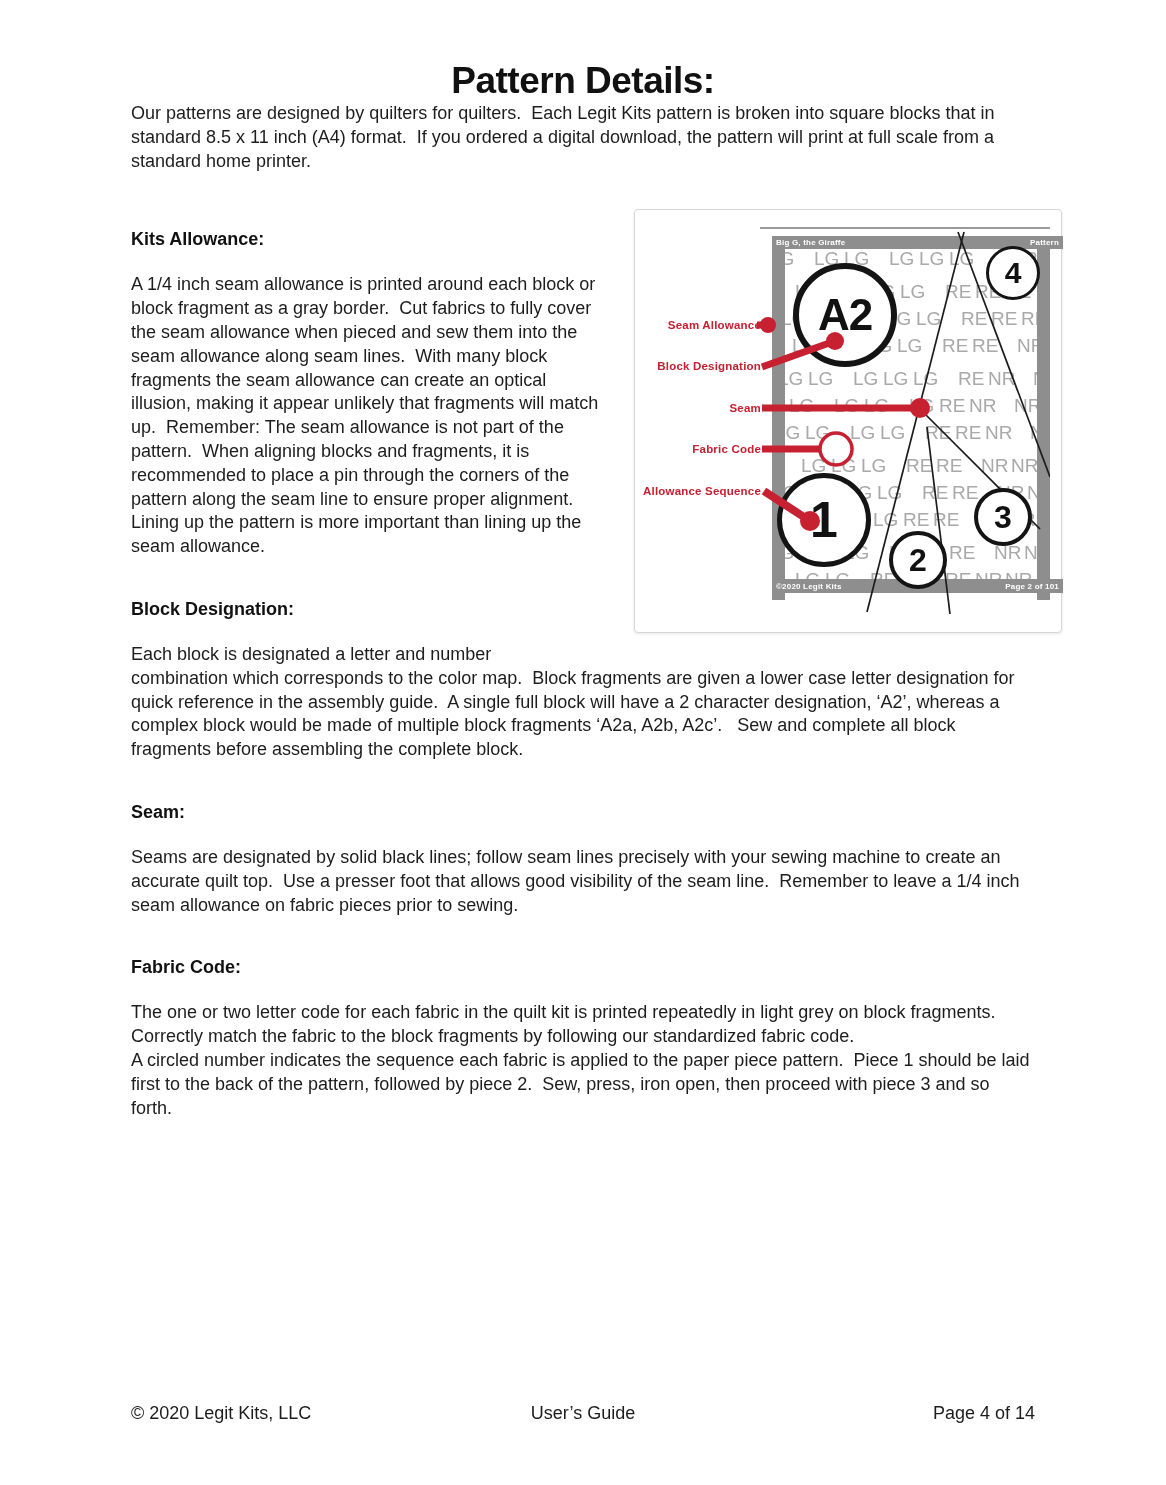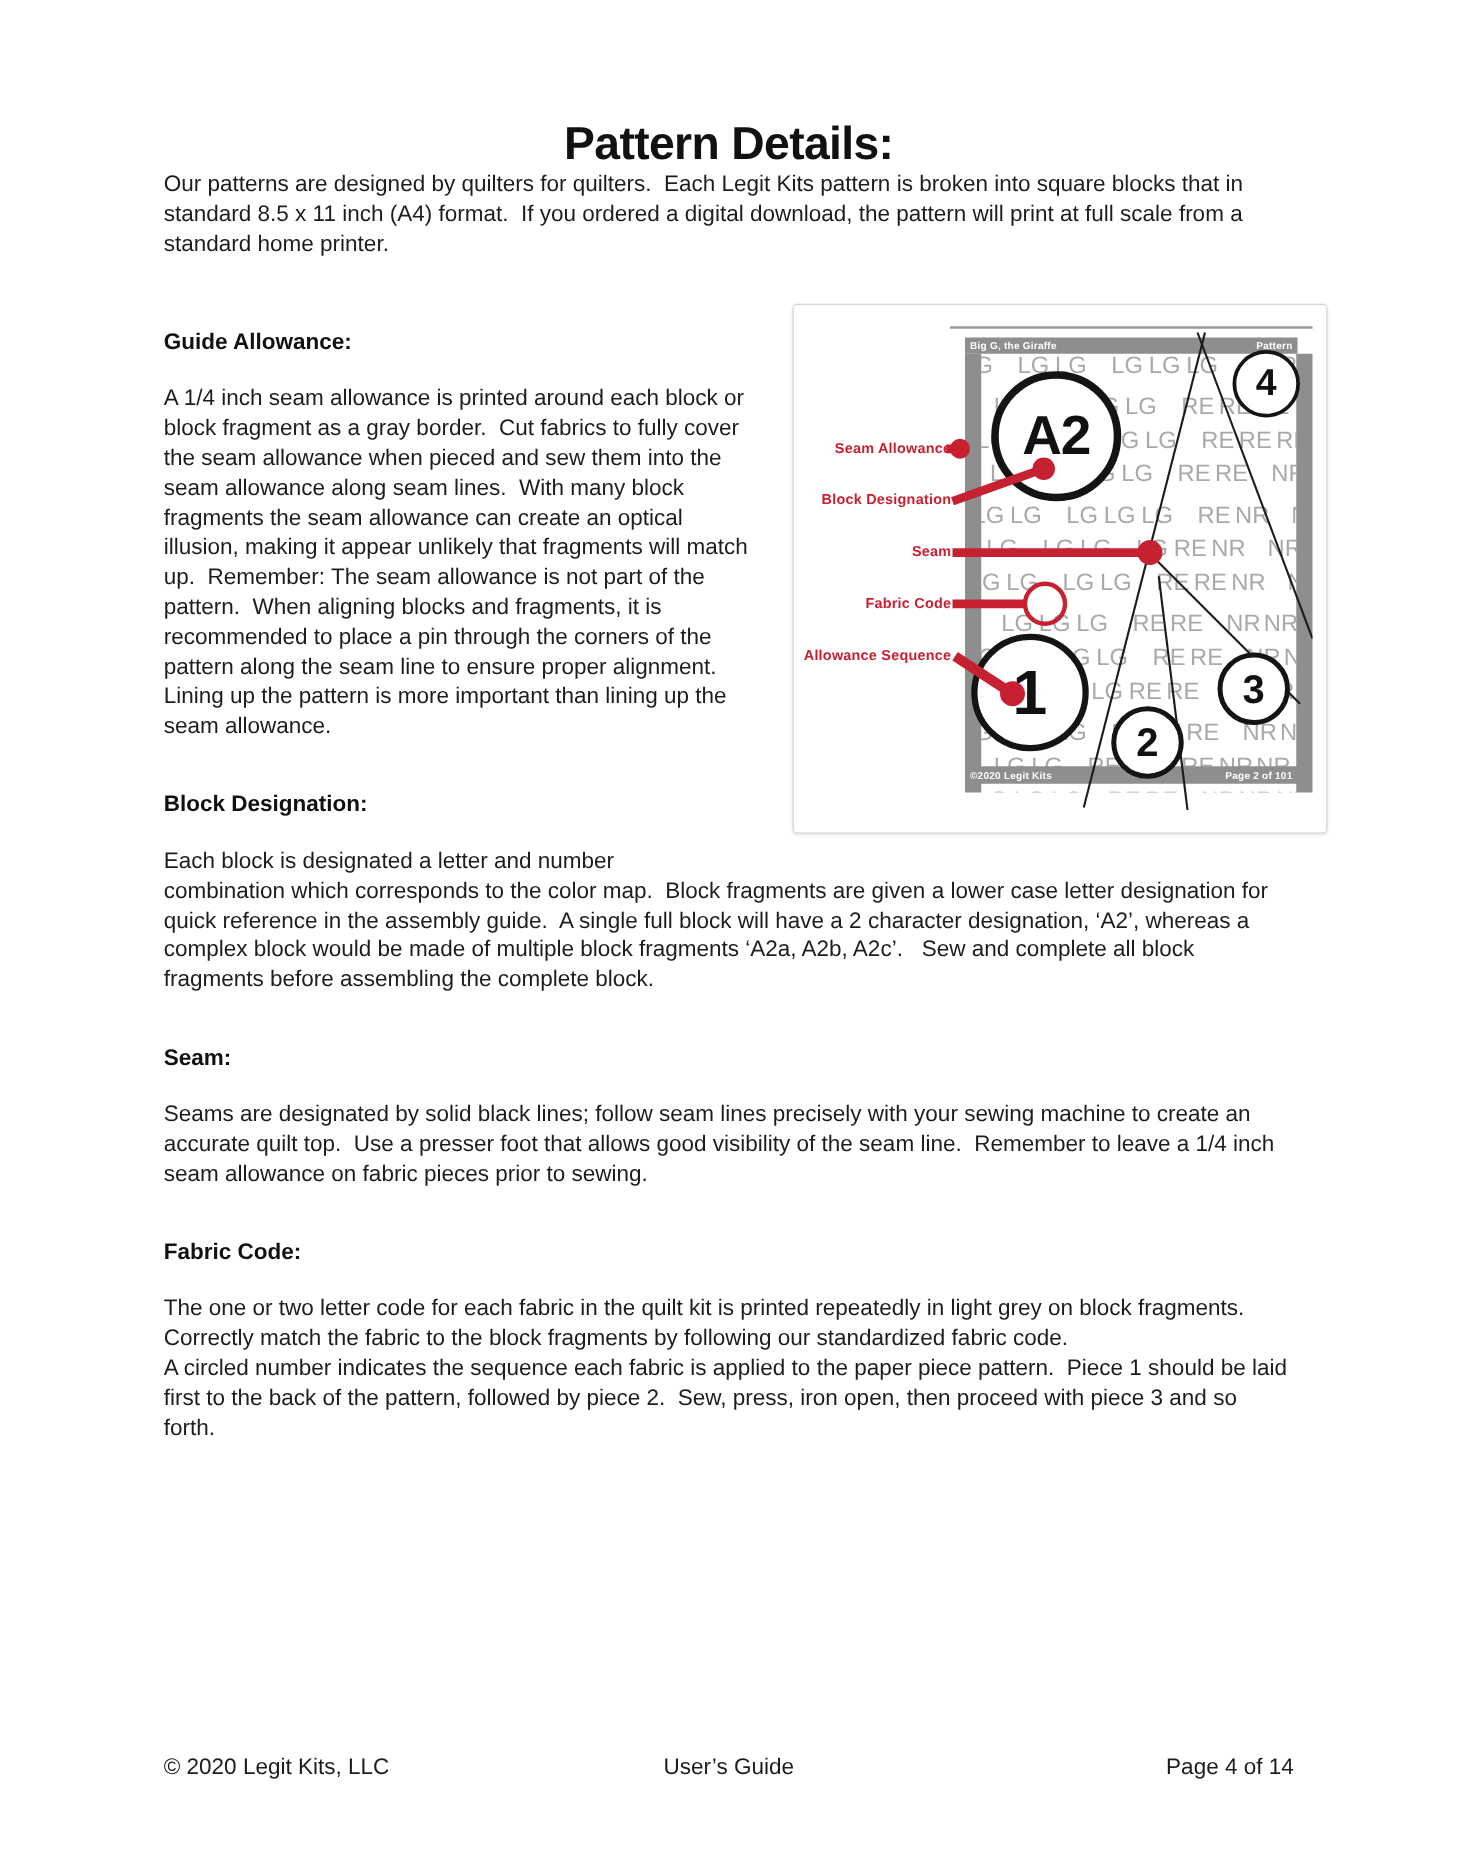--- a/index.html
+++ b/index.html
@@ -2,21 +2,21 @@
 <html><head>
 <meta charset="utf-8">
 <style>
   html,body{margin:0;padding:0;background:#ffffff;}
   .page{
     position:relative;width:1166px;height:1485px;margin:0 auto;background:#fff;
     font-family:"Liberation Sans",sans-serif;color:#1d1d1d;overflow:hidden;
   }
   .content{padding:0 131px;}
   .doc-title{
-    margin:0;padding-top:94px;text-align:center;
+    margin:0;padding-top:60px;text-align:center;
     font-size:37px;font-weight:bold;letter-spacing:-0.5px;color:#111;
   }
   .body-text{
     margin:0;font-size:18px;line-height:23.8px;white-space:pre-wrap;
   }
   .intro{}
   .sec h3{
     margin:39px 0 23px;font-size:18px;line-height:22px;font-weight:bold;color:#111;
   }
   .sec.first h3{margin-top:55px;}
@@ -29,21 +29,21 @@
     box-shadow:0 1px 3px rgba(0,0,0,0.10);
   }
   .callout-label{
     position:absolute;right:300px;white-space:nowrap;
     font-size:11.5px;font-weight:bold;letter-spacing:0.2px;color:#c62031;
     line-height:14px;
   }
   .pmock{position:absolute;left:137px;top:17px;width:278px;height:387px;}
   .pmock-topline{position:absolute;left:-12px;top:0;width:290px;height:2px;background:#9a9a9a;z-index:2;}
   .pmock-bar{
-    position:absolute;left:0;width:266px;height:13px;background:#8e8e8e;z-index:2;
+    position:absolute;left:0;width:291px;height:13px;background:#8e8e8e;z-index:2;
     display:flex;justify-content:space-between;align-items:center;padding:0 4px;box-sizing:border-box;
     font-size:8px;font-weight:bold;color:#ffffff;letter-spacing:0.2px;
   }
   .pmock-header{top:9px;}
   .pmock-footer{top:352px;height:14px;}
   .pmock-border{position:absolute;top:22px;width:13px;height:351px;background:#8e8e8e;z-index:1;}
   .pmock-border.left{left:0;}
   .pmock-border.right{left:265px;}
   .pattern-area{position:absolute;left:13px;top:22px;width:252px;height:351px;background:#fff;overflow:hidden;z-index:0;}
   .wm{position:absolute;font-size:19px;line-height:19px;color:#a9a9a9;}
@@ -234,21 +234,21 @@
         <line x1="127" y1="198" x2="285" y2="198" stroke="#c62031" stroke-width="7"></line>
         <circle cx="285" cy="198" r="10" fill="#c62031"></circle>
         <line x1="127" y1="239" x2="185" y2="239" stroke="#c62031" stroke-width="7"></line>
         <circle cx="201" cy="239" r="16" fill="none" stroke="#c62031" stroke-width="3.5"></circle>
         <line x1="129" y1="281" x2="175" y2="311" stroke="#c62031" stroke-width="8"></line>
         <circle cx="175" cy="311" r="10" fill="#c62031"></circle>
       </svg>
     </div>
 
     <section class="sec first">
-      <h3>Guide Allowance:</h3>
+      <h3>Kits Allowance:</h3>
       <p class="body-text">A 1/4 inch seam allowance is printed around each block or block fragment as a gray border.  Cut fabrics to fully cover the seam allowance when pieced and sew them into the seam allowance along seam lines.  With many block fragments the seam allowance can create an optical illusion, making it appear unlikely that fragments will match up.  Remember: The seam allowance is not part of the pattern.  When aligning blocks and fragments, it is recommended to place a pin through the corners of the pattern along the seam line to ensure proper alignment. Lining up the pattern is more important than lining up the seam allowance.</p>
     </section>
 
     <section class="sec">
       <h3>Block Designation:</h3>
       <p class="body-text">Each block is designated a letter and number
 combination which corresponds to the color map.  Block fragments are given a lower case letter designation for quick reference in the assembly guide.  A single full block will have a 2 character designation, ‘A2’, whereas a complex block would be made of multiple block fragments ‘A2a, A2b, A2c’.   Sew and complete all block fragments before assembling the complete block.</p>
     </section>
 
     <section class="sec">

